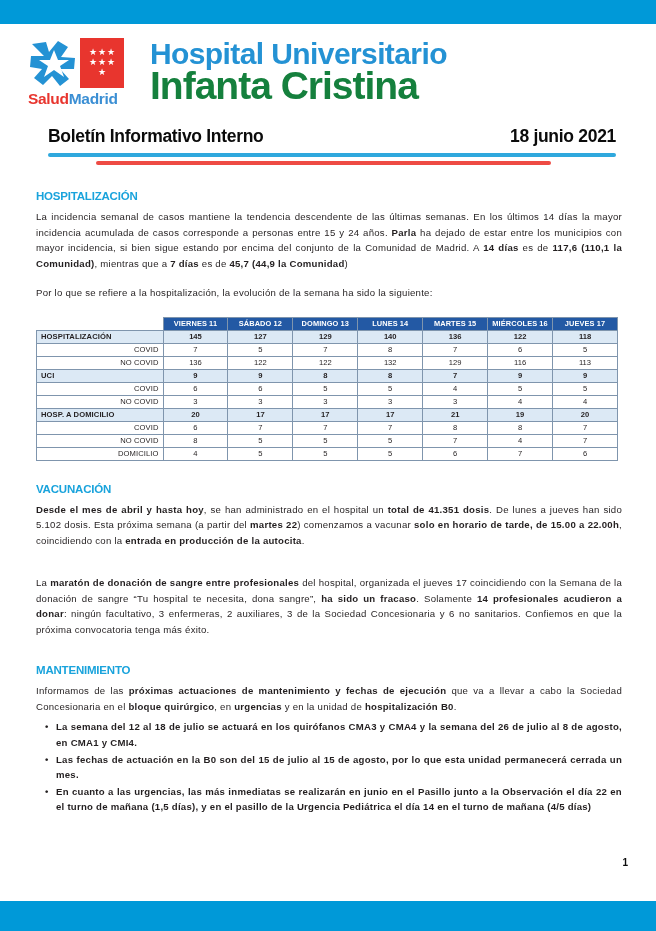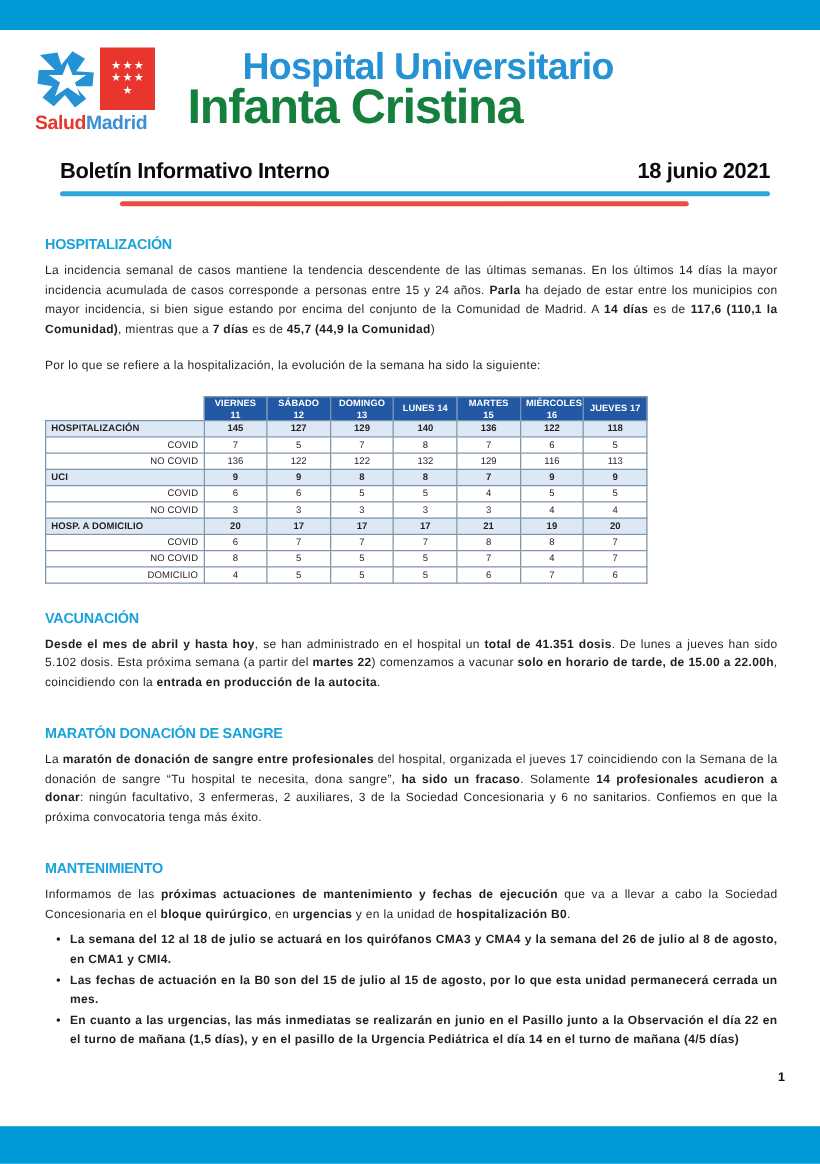--- a/index.html
+++ b/index.html
@@ -90,21 +90,20 @@
   .masthead-title {
     margin-left: 10px;
     line-height: 0.94;
   }
   .masthead-title .l1 {
     color: #2492d4;
     font-size: 30px;
     font-weight: bold;
     letter-spacing: -0.6px;
     display: block;
-    margin-left: 44px;
   }
   .masthead-title .l2 {
     color: #15803d;
     font-size: 39px;
     font-weight: bold;
     letter-spacing: -1px;
     display: block;
   }
 
   
@@ -179,21 +178,21 @@
   ul.bullets li::before {
     content: "•";
     position: absolute;
     left: -11px;
     top: 0;
   }
 
   
   table.hosp {
     border-collapse: collapse;
-    width: 482px;
+    width: 582px;
     margin: 2px 0 0 0;
     table-layout: fixed;
   }
   table.hosp td, table.hosp th {
     border: 1px solid #7f95ad;
     font-size: 7.6px;
     height: 12px;
     padding: 0 4px;
     font-family: "Liberation Sans", sans-serif;
   }
@@ -411,21 +410,20 @@
       </tbody>
   </table>
 
   <div class="gap-l"></div>
 
   <h2 class="section">VACUNACIÓN</h2>
   <p class="para"><b>Desde el mes de abril y hasta hoy</b><span>, se han administrado en el hospital un </span><b>total de 41.351 dosis</b><span>. De lunes a jueves han sido 5.102 dosis. Esta próxima semana (a partir del </span><b>martes 22</b><span>) comenzamos a vacunar </span><b>solo en horario de tarde, de 15.00 a 22.00h</b><span>, coincidiendo con la </span><b>entrada en producción de la autocita</b><span>.</span></p>
 
   <div class="gap-l"></div>
 
-  <h2 class="section">MARATÓN DONACIÓN DE SANGRE</h2>
   <p class="para"><span>La </span><b>maratón de donación de sangre entre profesionales</b><span> del hospital, organizada el jueves 17 coincidiendo con la Semana de la donación de sangre “Tu hospital te necesita, dona sangre”, </span><b>ha sido un fracaso</b><span>. Solamente </span><b>14 profesionales acudieron a donar</b><span>: ningún facultativo, 3 enfermeras, 2 auxiliares, 3 de la Sociedad Concesionaria y 6 no sanitarios.  Confiemos en que la próxima convocatoria tenga más éxito.</span></p>
 
   <div class="gap-l"></div>
 
   <h2 class="section">MANTENIMIENTO</h2>
   <p class="para"><span>Informamos de las </span><b>próximas actuaciones de mantenimiento y fechas de ejecución</b><span> que va a llevar a cabo la Sociedad Concesionaria en el </span><b>bloque quirúrgico</b><span>, en </span><b>urgencias</b><span> y en la unidad de </span><b>hospitalización B0</b><span>.</span></p>
 
   <ul class="bullets">
     <li><span>La semana del </span><b>12 al 18 de julio</b><span> se actuará en los </span><b>quirófanos CMA3 y CMA4</b><span> y la semana del </span><b>26 de julio al 8 de agosto</b><span>, en </span><b>CMA1 y CMI4</b><span>.</span></li>
 

